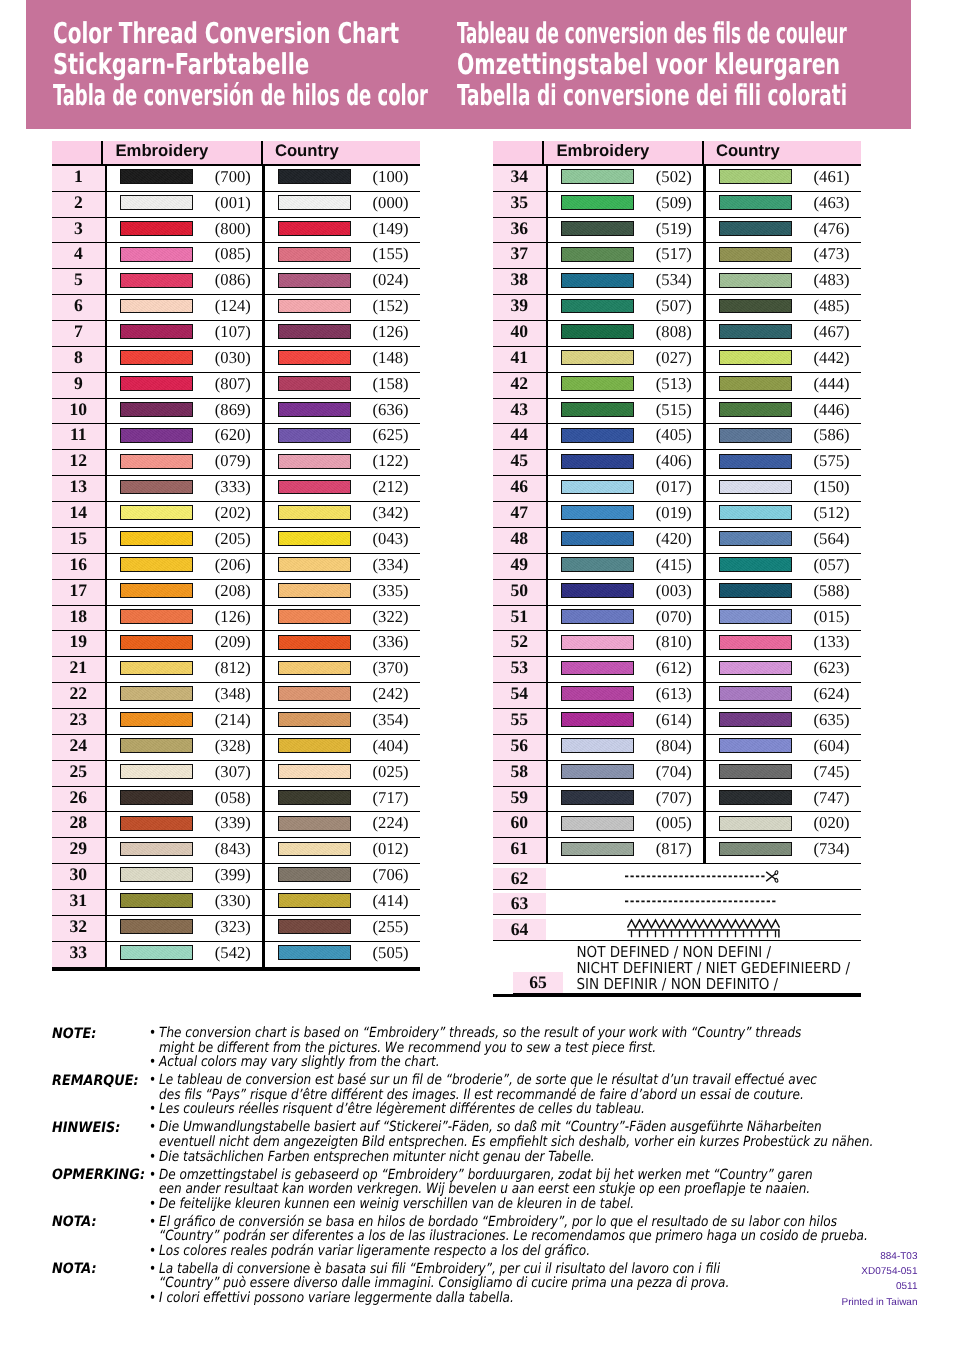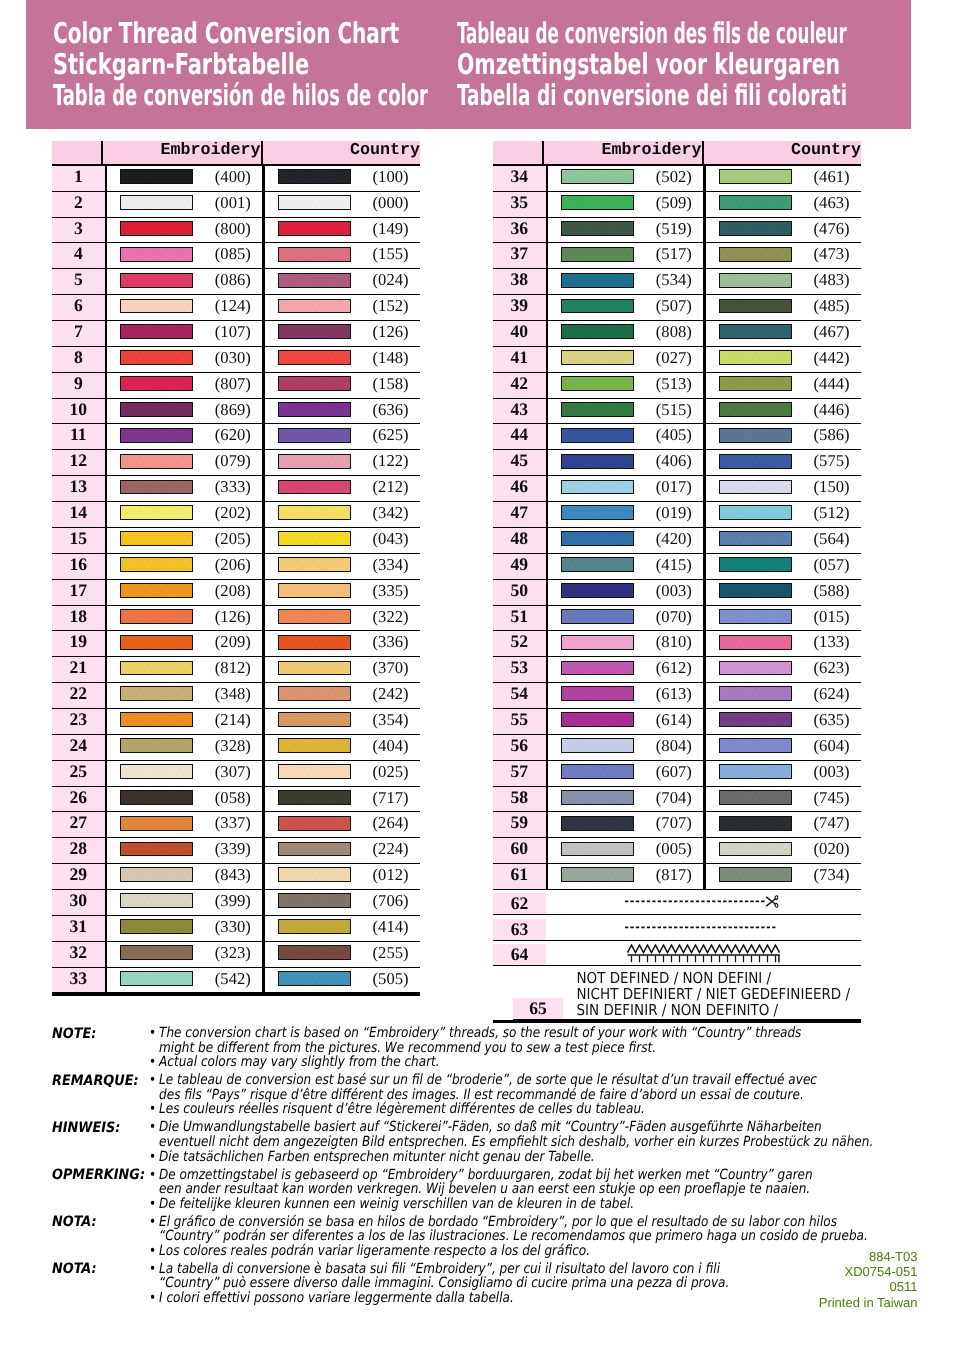--- a/index.html
+++ b/index.html
@@ -15,21 +15,21 @@
 .tcol.l{left:27px;top:17.5px;}
 .tcol.r{left:430.5px;top:17.5px;}
 .tline{white-space:nowrap;height:31px;line-height:31px;transform-origin:left center;}
 
 
 .tbl{position:absolute;top:140.6px;width:368px;}
 .tbl.left{left:52px;}
 .tbl.right{left:493px;}
 .thead{display:flex;height:23.3px;background:#fbcee6;}
 .thead .num{width:53px;}
-.thead .col{width:156.5px;text-align:right;font-family:Liberation Mono, monospace;font-weight:bold;
+.thead .col{width:156.5px;text-align:left;font-family:Liberation Sans, sans-serif;font-weight:bold;
  font-size:16.7px;line-height:20.2px;color:#0d0d0d;padding-left:12px;}
 .thead .hsep{width:2.5px;background:#000;}
 .hrule{height:2px;background:#000;}
 .trow{display:flex;height:25.87px;box-sizing:border-box;border-bottom:1.4px solid #000;}
 .trow .num{width:53px;background:#fce0ef;text-align:center;font-family:"Liberation Serif",serif;
  font-weight:bold;font-size:17.6px;line-height:21.6px;color:#0d0d0d;}
 .vline{width:2.5px;background:#000;}
 .cell{width:156.5px;display:flex;align-items:flex-start;position:relative;}
 .sw{width:71px;height:12.8px;border:1.5px solid #111;margin-left:13.2px;margin-top:3.4px;
  position:relative;overflow:hidden;}
@@ -55,21 +55,21 @@
 .note{position:relative;margin-bottom:3.4px;}
 .nlabel{position:absolute;left:0;top:0.5px;font-weight:bold;font-size:14.3px;
  line-height:14.6px;color:#000;white-space:nowrap;}
 .nbody{margin-left:97px;transform:scaleX(0.958);transform-origin:left top;}
 .nb{display:flex;font-size:14px;line-height:14.6px;color:#000;}
 .bul{width:10.5px;flex:none;font-style:normal;}
 .btxt{flex:1;white-space:nowrap;}
 
 
 .footer{position:absolute;right:36.5px;top:1248.5px;text-align:right;
- font-family:"Liberation Sans",sans-serif;font-size:13px;line-height:15.4px;color:#4d7c0f;}
+ font-family:"Liberation Sans",sans-serif;font-size:10px;line-height:15.4px;color:#4c1d95;}
 </style>
 </head>
 <body>
 
 <div class="page">
 
  <div class="band">
    <div class="tcol l">
      <div class="tline" style="transform:scaleX(0.771)">Color Thread Conversion Chart</div>
      <div class="tline" style="transform:scaleX(0.809)">Stickgarn-Farbtabelle</div>
@@ -89,21 +89,21 @@
         <div class="col">Embroidery</div>
         <div class="hsep"></div>
         <div class="col">Country</div>
       </div>
       <div class="hrule"></div>
       <div class="trow">
         <div class="num">1</div>
         <div class="vline"></div>
         <div class="cell">
           <div class="sw" style="background:#1a1a1a"></div>
-          <div class="code">(400)</div>
+          <div class="code">(700)</div>
         </div>
         <div class="vline"></div>
         <div class="cell">
           <div class="sw" style="background:#1e2227"></div>
           <div class="code">(100)</div>
         </div>
       </div>
       <div class="trow">
         <div class="num">2</div>
         <div class="vline"></div>
@@ -407,33 +407,20 @@
         <div class="num">26</div>
         <div class="vline"></div>
         <div class="cell">
           <div class="sw" style="background:#3a2e28"></div>
           <div class="code">(058)</div>
         </div>
         <div class="vline"></div>
         <div class="cell">
           <div class="sw" style="background:#3a3a2c"></div>
           <div class="code">(717)</div>
-        </div>
-      </div>
-      <div class="trow">
-        <div class="num">27</div>
-        <div class="vline"></div>
-        <div class="cell">
-          <div class="sw" style="background:#e3853f"></div>
-          <div class="code">(337)</div>
-        </div>
-        <div class="vline"></div>
-        <div class="cell">
-          <div class="sw" style="background:#cd5149"></div>
-          <div class="code">(264)</div>
         </div>
       </div>
       <div class="trow">
         <div class="num">28</div>
         <div class="vline"></div>
         <div class="cell">
           <div class="sw" style="background:#c04e29"></div>
           <div class="code">(339)</div>
         </div>
         <div class="vline"></div>
@@ -808,33 +795,20 @@
         <div class="num">56</div>
         <div class="vline"></div>
         <div class="cell">
           <div class="sw" style="background:#c8cfe8"></div>
           <div class="code">(804)</div>
         </div>
         <div class="vline"></div>
         <div class="cell">
           <div class="sw" style="background:#8089d0"></div>
           <div class="code">(604)</div>
-        </div>
-      </div>
-      <div class="trow">
-        <div class="num">57</div>
-        <div class="vline"></div>
-        <div class="cell">
-          <div class="sw" style="background:#707bc4"></div>
-          <div class="code">(607)</div>
-        </div>
-        <div class="vline"></div>
-        <div class="cell">
-          <div class="sw" style="background:#87aede"></div>
-          <div class="code">(003)</div>
         </div>
       </div>
       <div class="trow">
         <div class="num">58</div>
         <div class="vline"></div>
         <div class="cell">
           <div class="sw" style="background:#8791ac"></div>
           <div class="code">(704)</div>
         </div>
         <div class="vline"></div>

